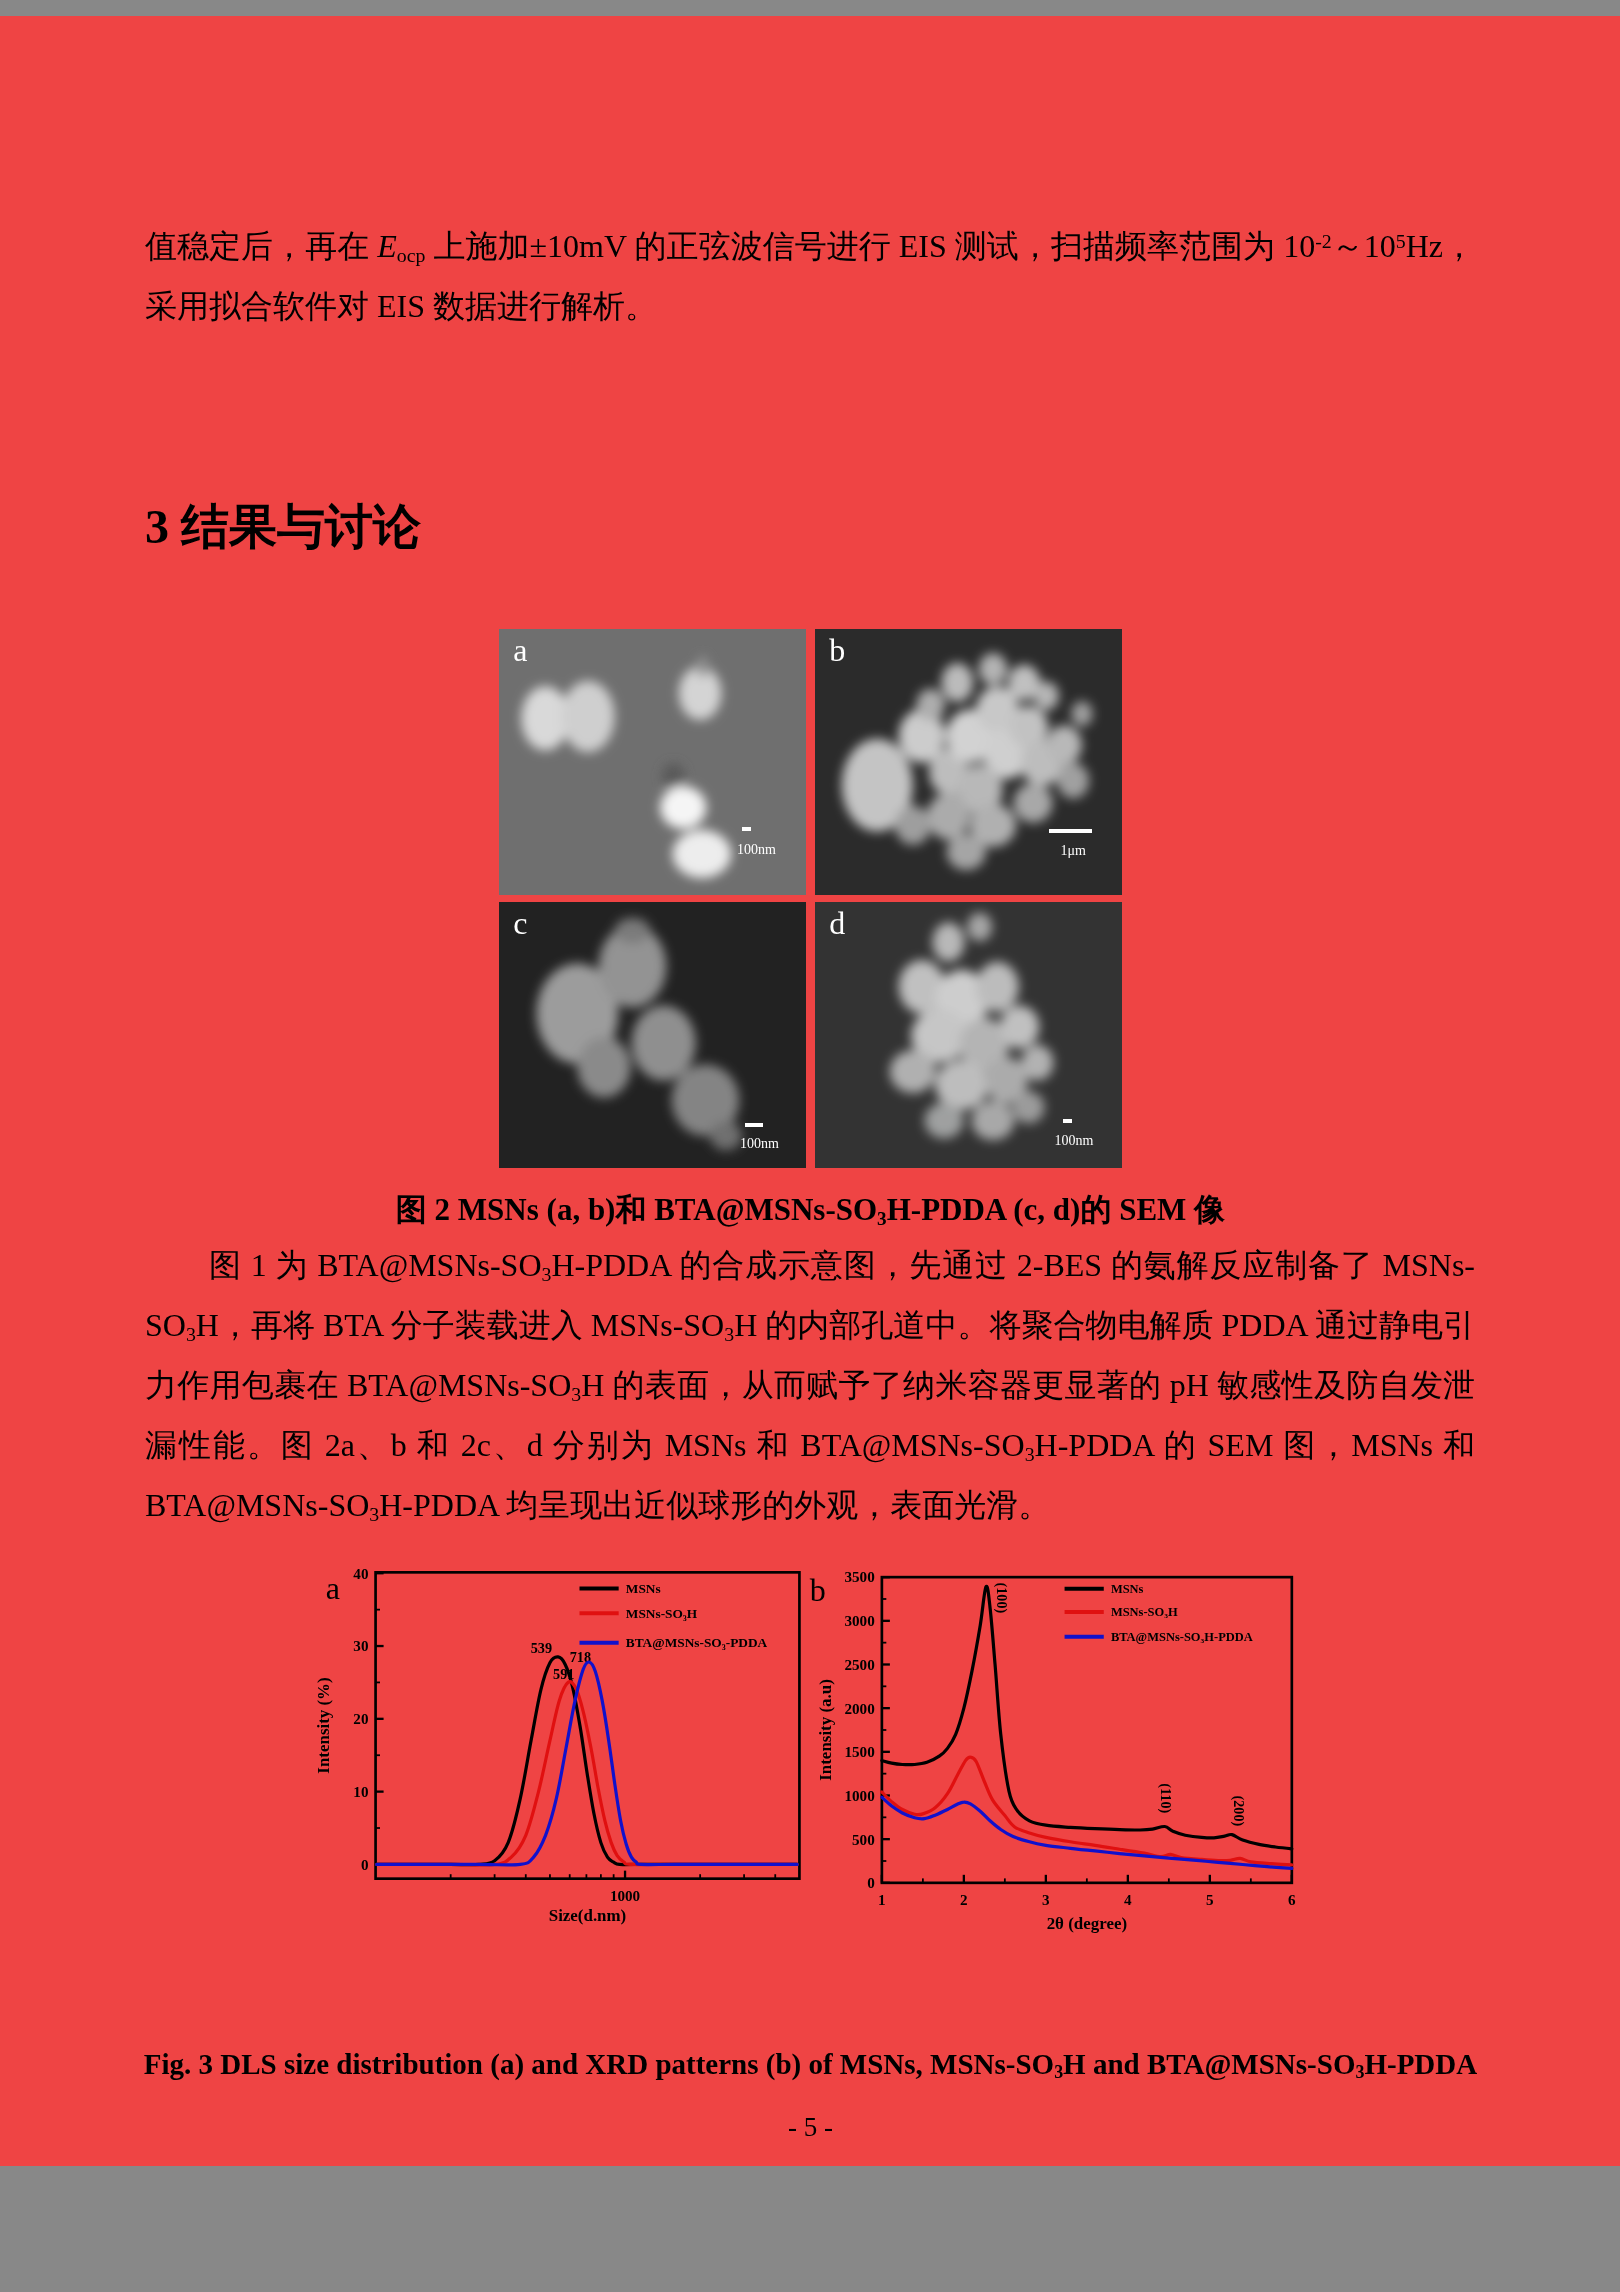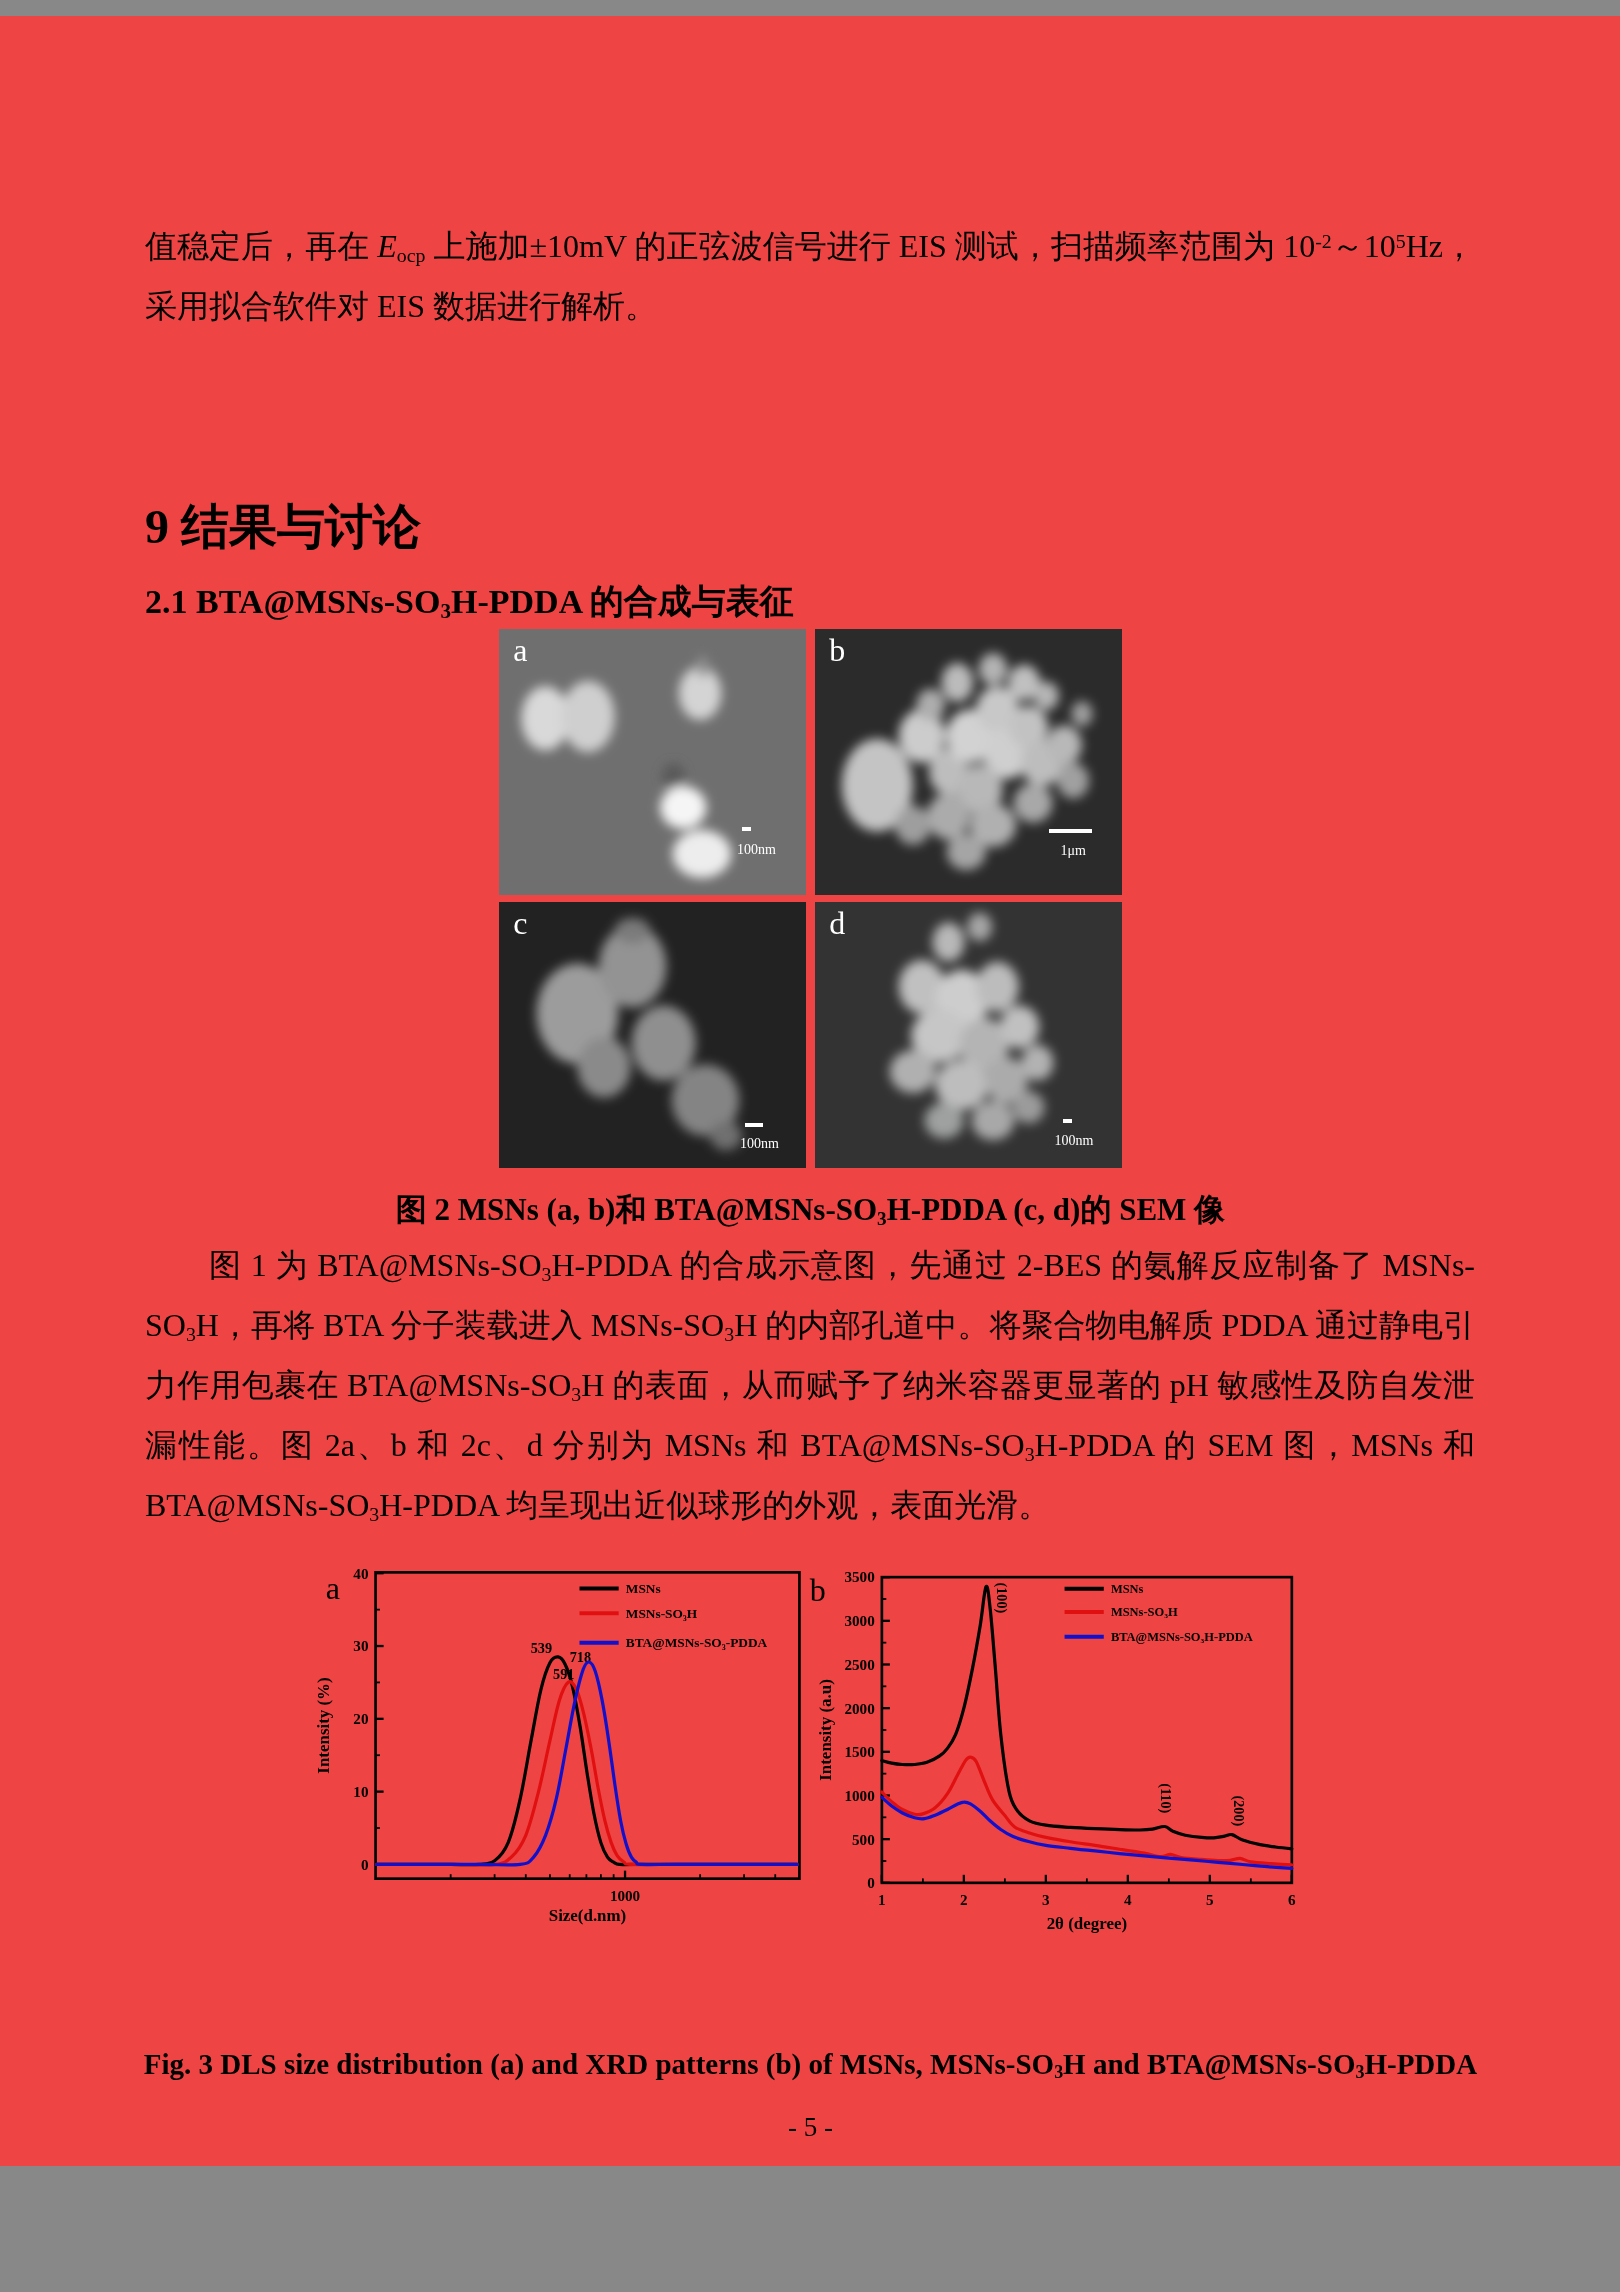--- a/index.html
+++ b/index.html
@@ -35,22 +35,21 @@
   #chart-xrd{left:806px;top:1546px;}
   .page-number{position:absolute;left:0;top:2096px;width:1621px;text-align:center;font-size:27px;}
 </style>
 </head>
 <body>
 
 <div class="page">
 
   <p id="p1" class="body-text">值稳定后，再在 <i>E</i><sub>ocp</sub> 上施加±10mV 的正弦波信号进行 EIS 测试，扫描频率范围为 10<sup>-2</sup>～10<sup>5</sup>Hz，采用拟合软件对 EIS 数据进行解析。</p>
 
-  <h1 class="h-section">9 结果与讨论</h1>
-  <h2 class="h-subsection">2.1 BTA@MSNs-SO<sub>3</sub>H-PDDA 的合成与表征</h2>
+  <h1 class="h-section">3 结果与讨论</h1>
 
   <figure class="sem-figure">
     <div class="sem-panel" id="sem-a">
       <svg viewBox="0 0 345 298" preserveAspectRatio="none">
           <defs>
             <filter id="blur0" x="-40%" y="-40%" width="180%" height="180%">
               <feGaussianBlur stdDeviation="6"></feGaussianBlur>
             </filter>
           </defs>
           <rect x="0" y="0" width="345" height="298" fill="#6f6f6f"></rect>

